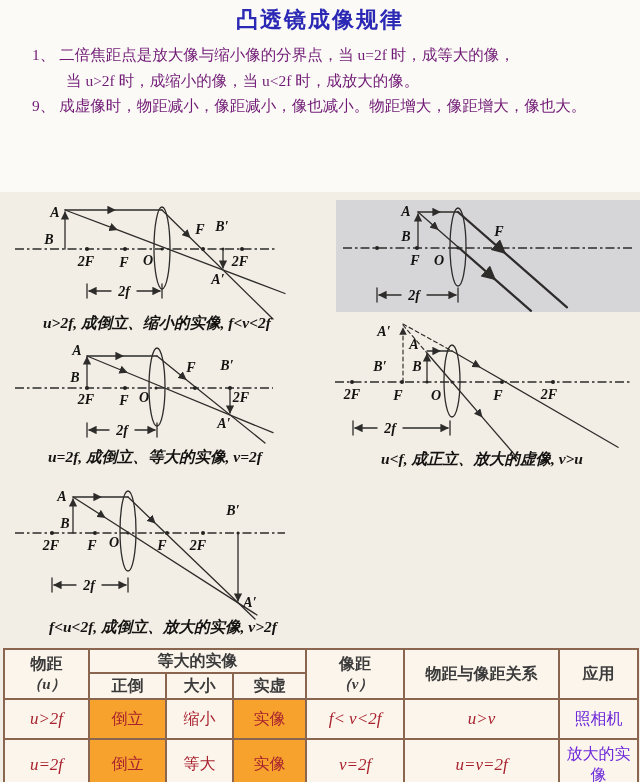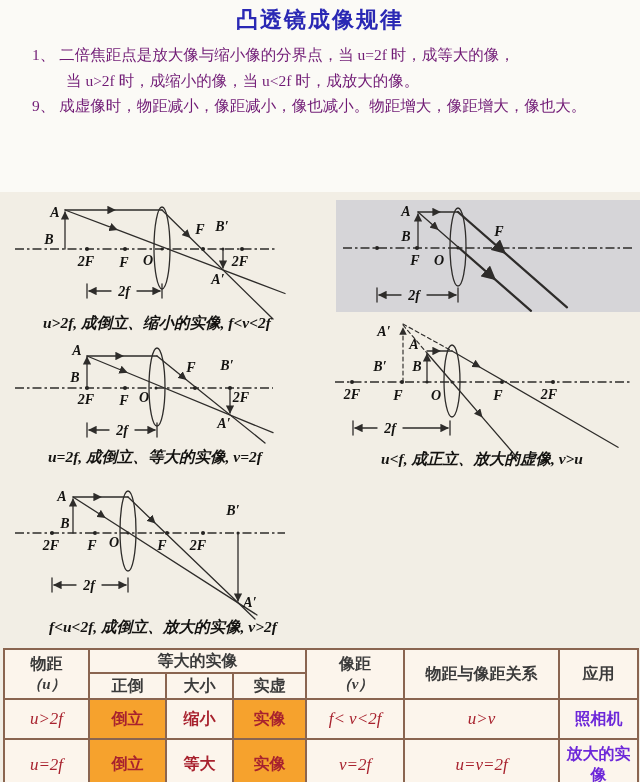--- a/index.html
+++ b/index.html
@@ -26,21 +26,21 @@
   .diag circle{fill:#242220;stroke:none;}
   .diag text{font-family:"Liberation Serif",serif;font-style:italic;font-weight:bold;font-size:14px;fill:#141311;stroke:none;}
   .diag text.cap{font-size:15.5px;}
 
   
   .tbl{position:absolute;left:3px;top:648px;width:634px;border-collapse:collapse;table-layout:fixed;background:#fcf5ec;}
   .tbl td{border:2px solid #8a6550;text-align:center;vertical-align:middle;padding:0;overflow:hidden;}
   .tbl .hc{font-weight:bold;font-size:16px;color:#3b3b3b;}
   .tbl .hu{font-family:"Liberation Serif",serif;font-style:italic;font-weight:bold;font-size:15px;}
   .tbl .fu{font-family:"Liberation Serif",serif;font-style:italic;font-weight:normal;font-size:17px;color:#a8222e;}
-  .tbl .cn{font-weight:bold;font-size:16px;color:#a8222e;}
+  .tbl .cn{font-weight:normal;font-size:16px;color:#a8222e;}
   .tbl .org{background:#f6a22d;}
   .tbl .app{color:#6d28d9;}
 </style>
 </head>
 <body>
 
 <div class="page">
 
   <div class="top">
     <div class="title">凸透镜成像规律</div>

